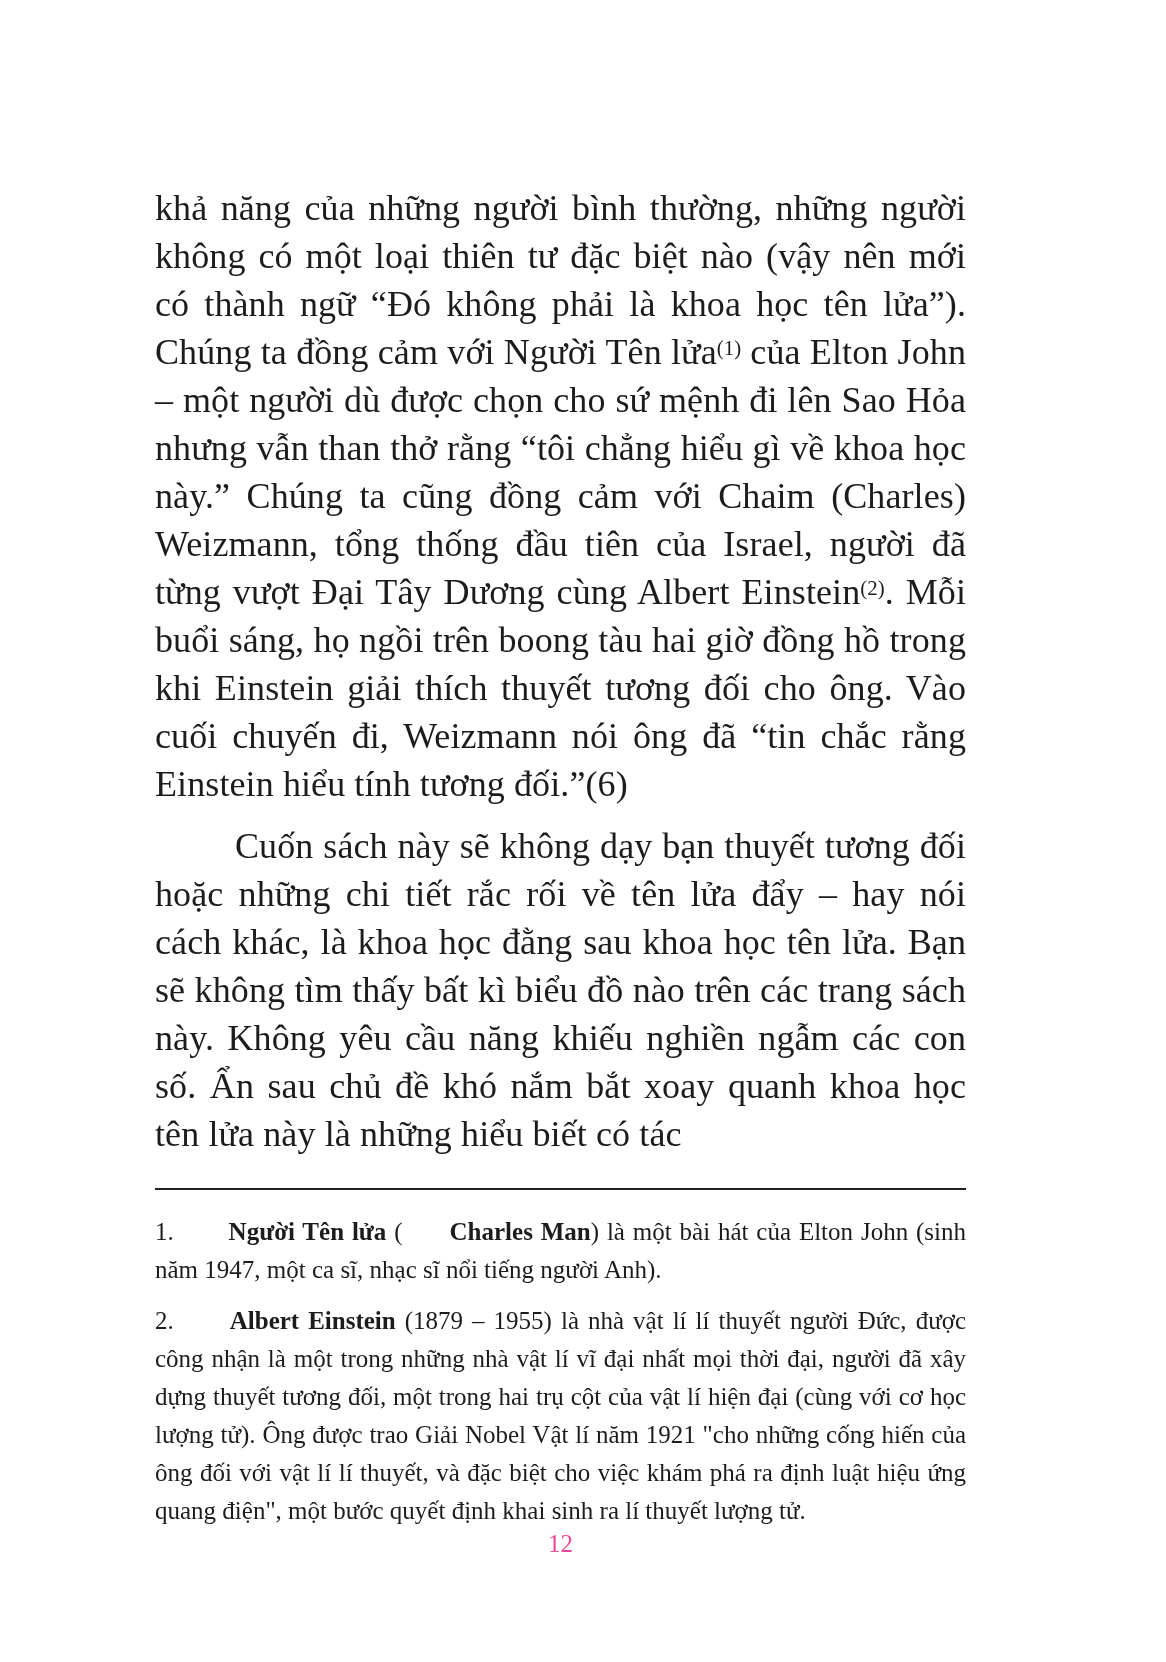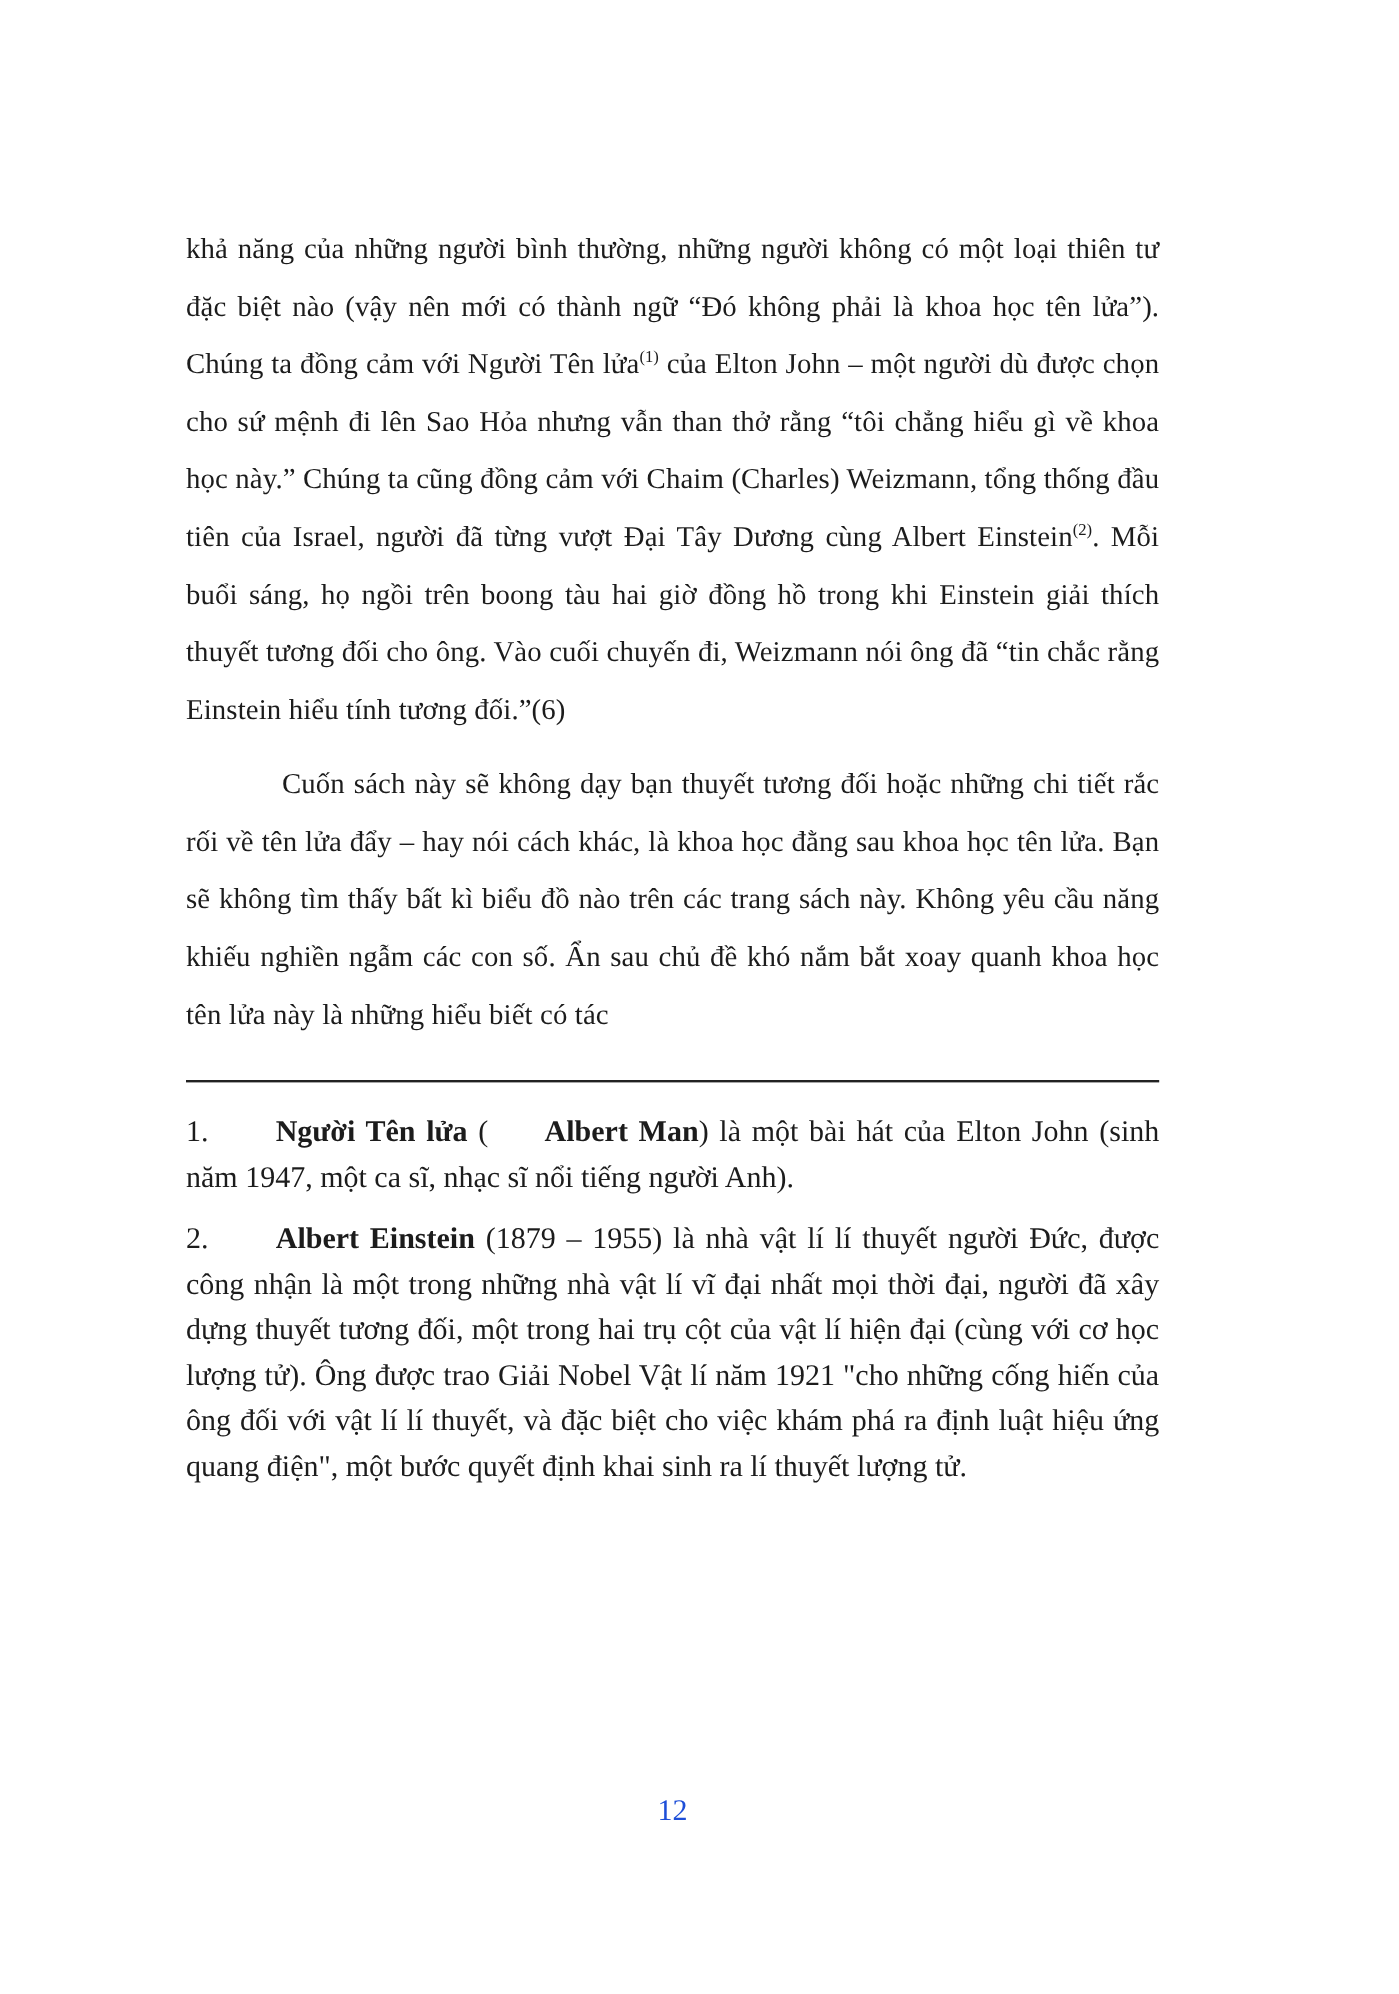--- a/index.html
+++ b/index.html
@@ -13,21 +13,21 @@
   }
   .page {
     width: 1166px;
     height: 1662px;
     background: #ffffff;
     padding: 184px 200px 138px 155px;
     display: flex;
     flex-direction: column;
   }
   .body-text .para {
-    font-size: 24px;
+    font-size: 36px;
     line-height: 48px;
     text-align: justify;
     letter-spacing: 0.1px;
   }
   .para.indent {
     text-indent: 80px;
     margin-top: 14px;
   }
   sup.fnref {
     font-size: 0.58em;
@@ -45,37 +45,37 @@
     font-size: 25px;
     line-height: 38px;
     text-align: justify;
     margin-top: 13px;
   }
   .footnote b { font-weight: bold; margin-left: 47px; }
   .page-number {
     margin-top: auto;
     text-align: center;
     font-size: 25px;
-    color: #1d4ed8;
+    color: #ec4899;
   }
 </style>
 </head>
 <body>
 
 <div class="page">
 
   <div class="body-text">
     <p class="para"><span>khả năng của những người bình thường, những người không có một loại thiên tư đặc biệt nào (vậy nên mới có thành ngữ “Đó không phải là khoa học tên lửa”). Chúng ta đồng cảm với Người Tên lửa</span><sup class="fnref">(1)</sup><span> của Elton John – một người dù được chọn cho sứ mệnh đi lên Sao Hỏa nhưng vẫn than thở rằng “tôi chẳng hiểu gì về khoa học này.” Chúng ta cũng đồng cảm với Chaim (Charles) Weizmann, tổng thống đầu tiên của Israel, người đã từng vượt Đại Tây Dương cùng Albert Einstein</span><sup class="fnref">(2)</sup><span>. Mỗi buổi sáng, họ ngồi trên boong tàu hai giờ đồng hồ trong khi Einstein giải thích thuyết tương đối cho ông. Vào cuối chuyến đi, Weizmann nói ông đã “tin chắc rằng Einstein hiểu tính tương đối.”(6)</span></p>
 
     <p class="para indent">Cuốn sách này sẽ không dạy bạn thuyết tương đối hoặc những chi tiết rắc rối về tên lửa đẩy – hay nói cách khác, là khoa học đằng sau khoa học tên lửa. Bạn sẽ không tìm thấy bất kì biểu đồ nào trên các trang sách này. Không yêu cầu năng khiếu nghiền ngẫm các con số. Ẩn sau chủ đề khó nắm bắt xoay quanh khoa học tên lửa này là những hiểu biết có tác</p>
   </div>
 
   <div class="footnote-rule"></div>
 
   <div class="footnotes">
-    <p class="footnote"><span>1. </span><b>Người Tên lửa</b><span> (</span><b>Albert Man</b><span>) là một bài hát của Elton John (sinh năm 1947, một ca sĩ, nhạc sĩ nổi tiếng người Anh).</span></p>
+    <p class="footnote"><span>1. </span><b>Người Tên lửa</b><span> (</span><b>Charles Man</b><span>) là một bài hát của Elton John (sinh năm 1947, một ca sĩ, nhạc sĩ nổi tiếng người Anh).</span></p>
 
     <p class="footnote"><span>2. </span><b>Albert Einstein</b><span> (1879 – 1955) là nhà vật lí lí thuyết người Đức, được công nhận là một trong những nhà vật lí vĩ đại nhất mọi thời đại, người đã xây dựng thuyết tương đối, một trong hai trụ cột của vật lí hiện đại (cùng với cơ học lượng tử). Ông được trao Giải Nobel Vật lí năm 1921 "cho những cống hiến của ông đối với vật lí lí thuyết, và đặc biệt cho việc khám phá ra định luật hiệu ứng quang điện", một bước quyết định khai sinh ra lí thuyết lượng tử.</span></p>
   </div>
 
   <div class="page-number">12</div>
 
 </div>
 
 </body></html>

